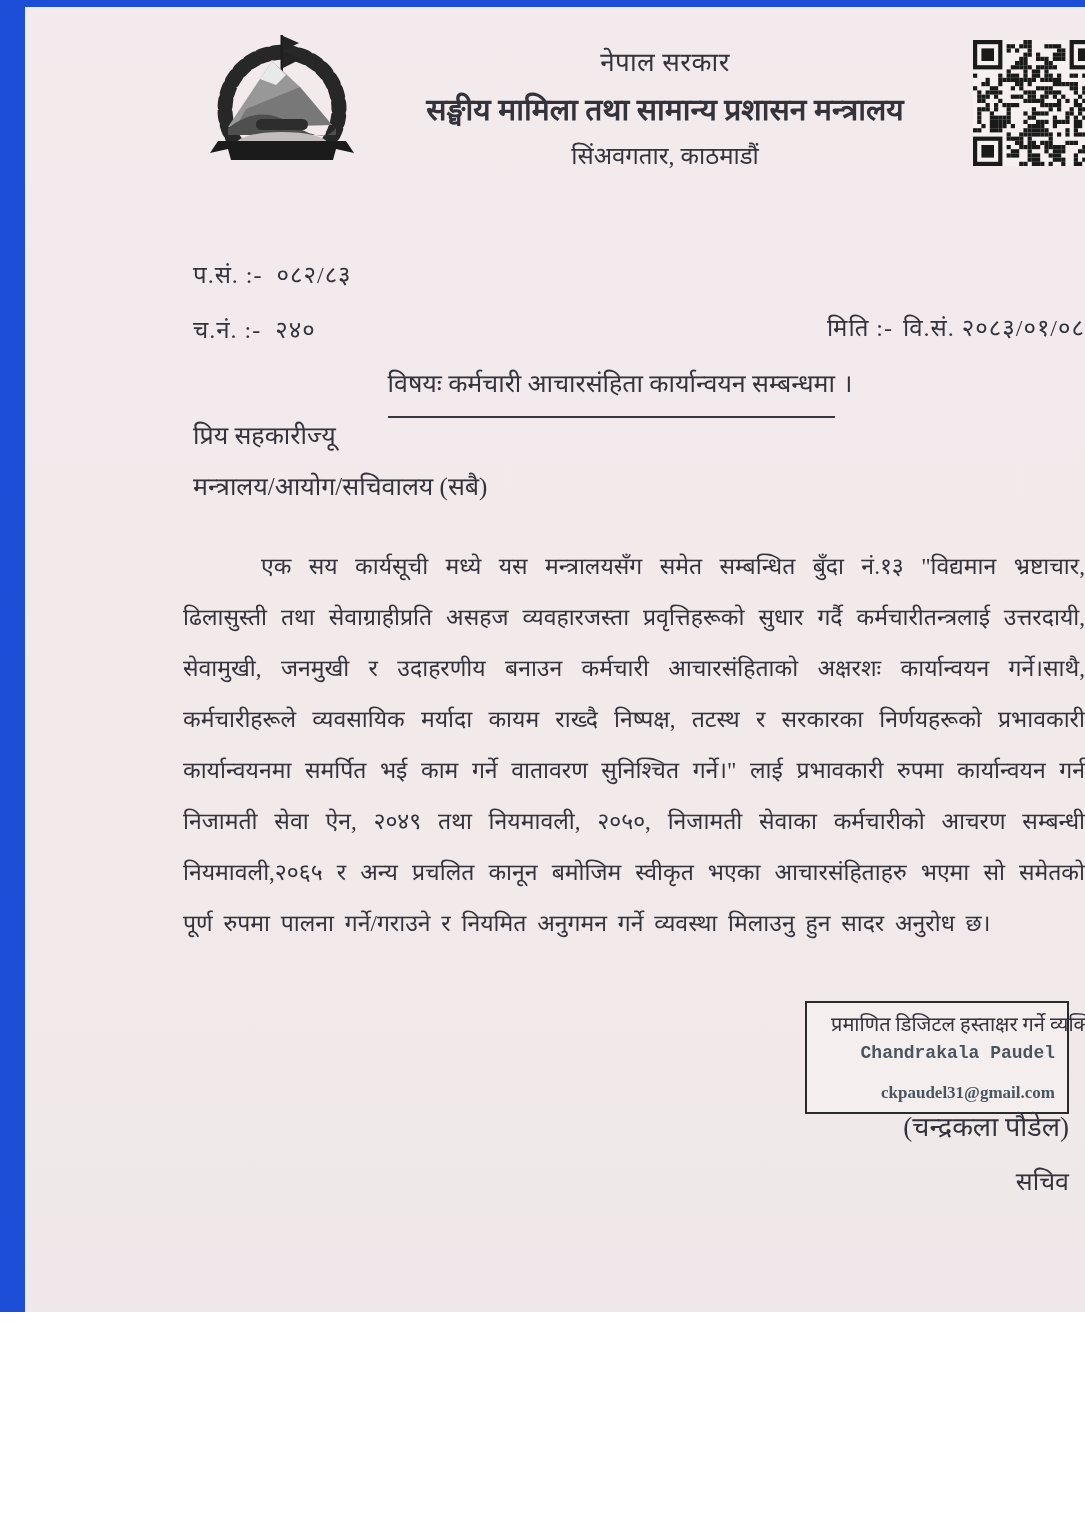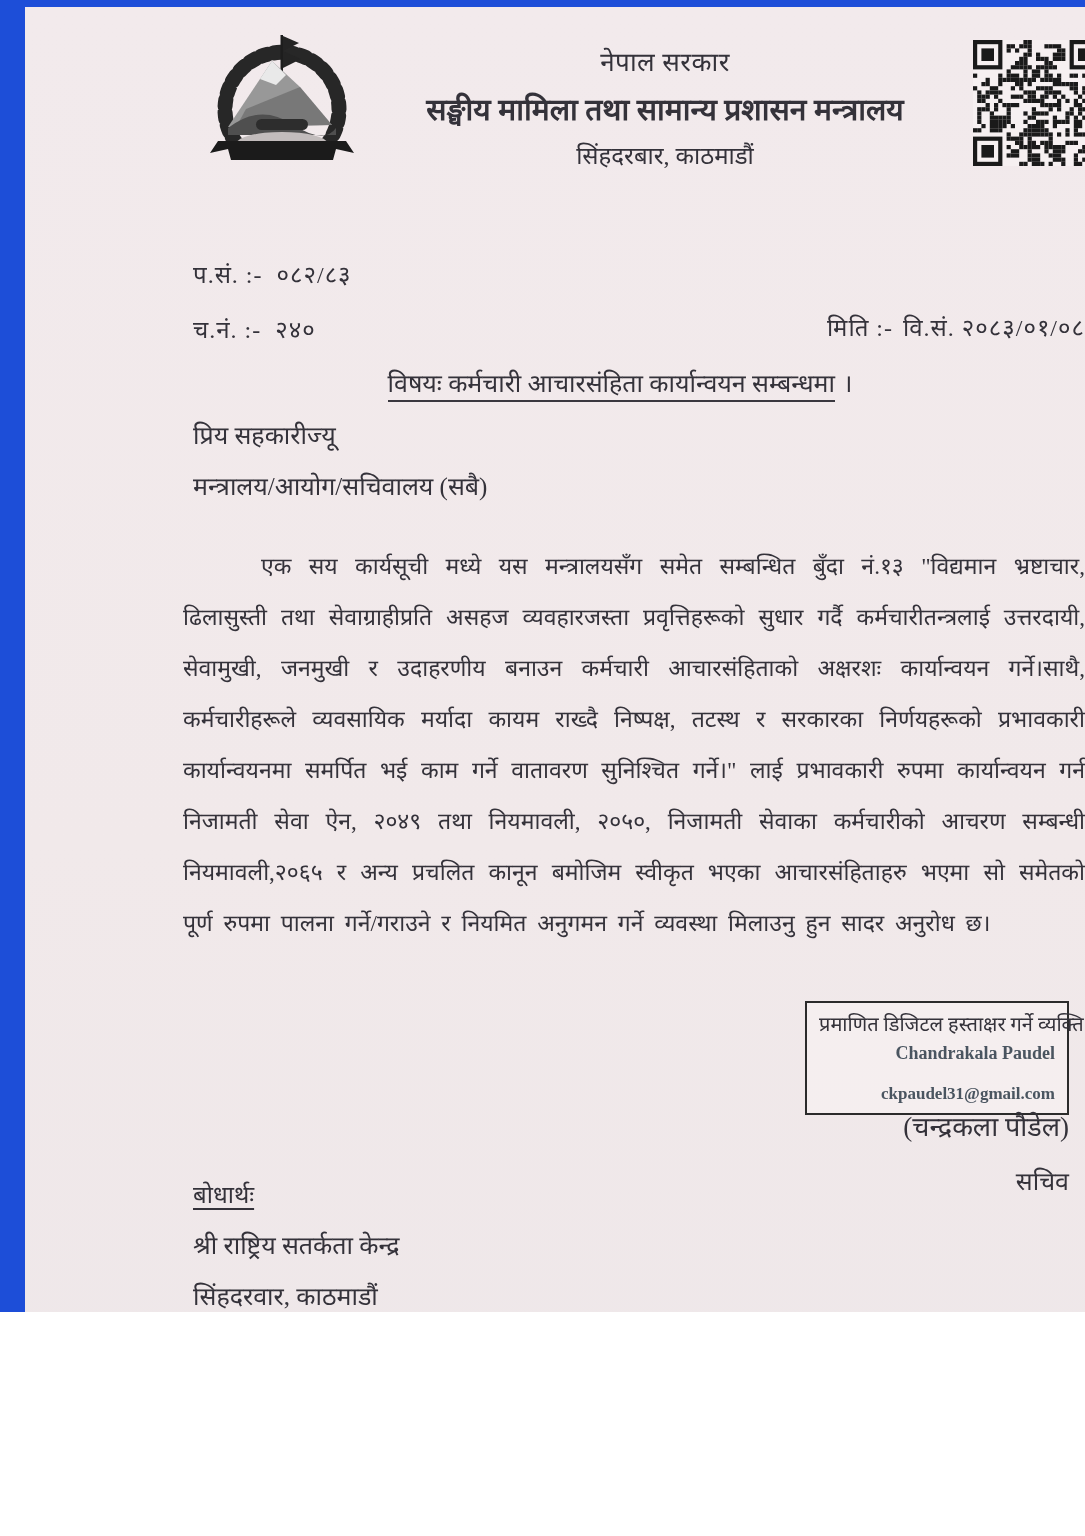--- a/index.html
+++ b/index.html
@@ -18,35 +18,35 @@
   .hdr .addr { font-size:24px; margin-top:9px; }
   .qr { position:absolute; left:948px; top:33px; width:126px; height:126px; background:#f6f0f1; }
   
   .meta-left { position:absolute; left:168px; top:250px; font-size:24px; }
   .meta-left .row { margin-bottom:22px; letter-spacing:1px; }
   .meta-left .val { margin-left:14px;text-align:center; }
   .meta-date { position:absolute; right:0px; top:303px; font-size:24px; letter-spacing:1px; white-space:nowrap; }
   .meta-date .val { margin-left:10px; }
   
   .subject { position:absolute; left:195px; top:358px; width:800px; text-align:center; font-size:25px; }
-  .subject .u { border-bottom:2px solid #3a383f; padding-bottom:3px; }
+  .subject .u { border-bottom:2px solid #3a383f; padding-bottom:19px; }
   .subject .suffix { margin-left:8px; }
   
   .salutation { position:absolute; left:168px; top:410px; font-size:25px; }
   .salutation div { margin-bottom:17px; }
   
   .body-text { position:absolute; left:158px; top:534px; width:902px; font-size:23px; line-height:51px; text-align:justify; word-spacing:5px; }
   .body-text p { text-indent:78px; }
   
   .sig-box {
     position:absolute; left:780px; top:994px; width:264px; min-height:88px;
-    border:2px solid #2b2b2b; padding:7px 12px 9px 12px; background:rgba(250,246,247,.45);
+    border:2px solid #2b2b2b; padding:7px 12px 9px 24px; background:rgba(250,246,247,.45);
   }
   .sig-box .t { font-size:20px; text-align:center; white-space:nowrap; }
-  .sig-box .n { font-size:18px; font-weight:bold; color:#4a5560; text-align:right; margin-top:6px; font-family:Liberation Serif, serif; }
+  .sig-box .n { font-size:18px; font-weight:bold; color:#4a5560; text-align:right; margin-top:6px; font-family:Liberation Mono, monospace; }
   .sig-box .e { font-size:17px; font-weight:bold; color:#4a5560; text-align:right; margin-top:20px; }
   .signatory { position:absolute; right:16px; top:1100px; text-align:right; }
   .signatory .name { font-size:27px; }
   .signatory .desig { font-size:25px; margin-top:19px; }
   
   .cc { position:absolute; left:168px; top:1170px; font-size:24px; }
   .cc .label { text-decoration:underline; text-underline-offset:5px; margin-bottom:17px; }
   .cc .line { margin-bottom:17px; font-size:25px; }
   
   .rule { position:absolute; left:148px; top:1356px; width:912px; height:3px; background:#4d4d4d; border-bottom:1px solid #8a8a8a; }
@@ -78,21 +78,21 @@
 
         <ellipse cx="80" cy="112" rx="45" ry="11" fill="#c2bcbc"></ellipse>
 
         <polygon points="16,110 144,110 152,122 134,118 131,129 29,129 26,118 8,122" fill="#1b1b1b"></polygon>
       </svg>
     </div>
 
     <div class="hdr">
       <div class="gov">नेपाल सरकार</div>
       <div class="ministry">सङ्घीय मामिला तथा सामान्य प्रशासन मन्त्रालय</div>
-      <div class="addr">सिंहदरबार, काठमाडौं</div>
+      <div class="addr">सिंअवगतार, काठमाडौं</div>
     </div>
 
     <div class="qr">
       <svg id="qr-svg" viewBox="0 0 126 126" width="126" height="126" fill="#1a1a1a" aria-hidden="true">
           <rect x="50.4" y="0.0" width="4.2" height="4.2"></rect>
           <rect x="54.6" y="0.0" width="4.2" height="4.2"></rect>
           <rect x="33.6" y="4.2" width="4.2" height="4.2"></rect>
           <rect x="37.8" y="4.2" width="4.2" height="4.2"></rect>
           <rect x="46.2" y="4.2" width="4.2" height="4.2"></rect>
           <rect x="50.4" y="4.2" width="4.2" height="4.2"></rect>
@@ -472,25 +472,20 @@
       <div class="t">प्रमाणित डिजिटल हस्ताक्षर गर्ने व्यक्ति</div>
       <div class="n">Chandrakala Paudel</div>
       <div class="e">ckpaudel31@gmail.com</div>
     </div>
 
     <div class="signatory">
       <div class="name">(चन्द्रकला पौडेल)</div>
       <div class="desig">सचिव</div>
     </div>
 
-    <div class="cc">
-      <div class="label">बोधार्थः</div>
-      <div class="line">श्री राष्ट्रिय सतर्कता केन्द्र</div>
-      <div class="line">सिंहदरवार, काठमाडौं</div>
-    </div>
 
     <div class="rule"></div>
 
     <div class="footer-url">about:blank</div>
     <div class="page-num">1/</div>
 
   </div>
 </div>
 
 </body></html>

